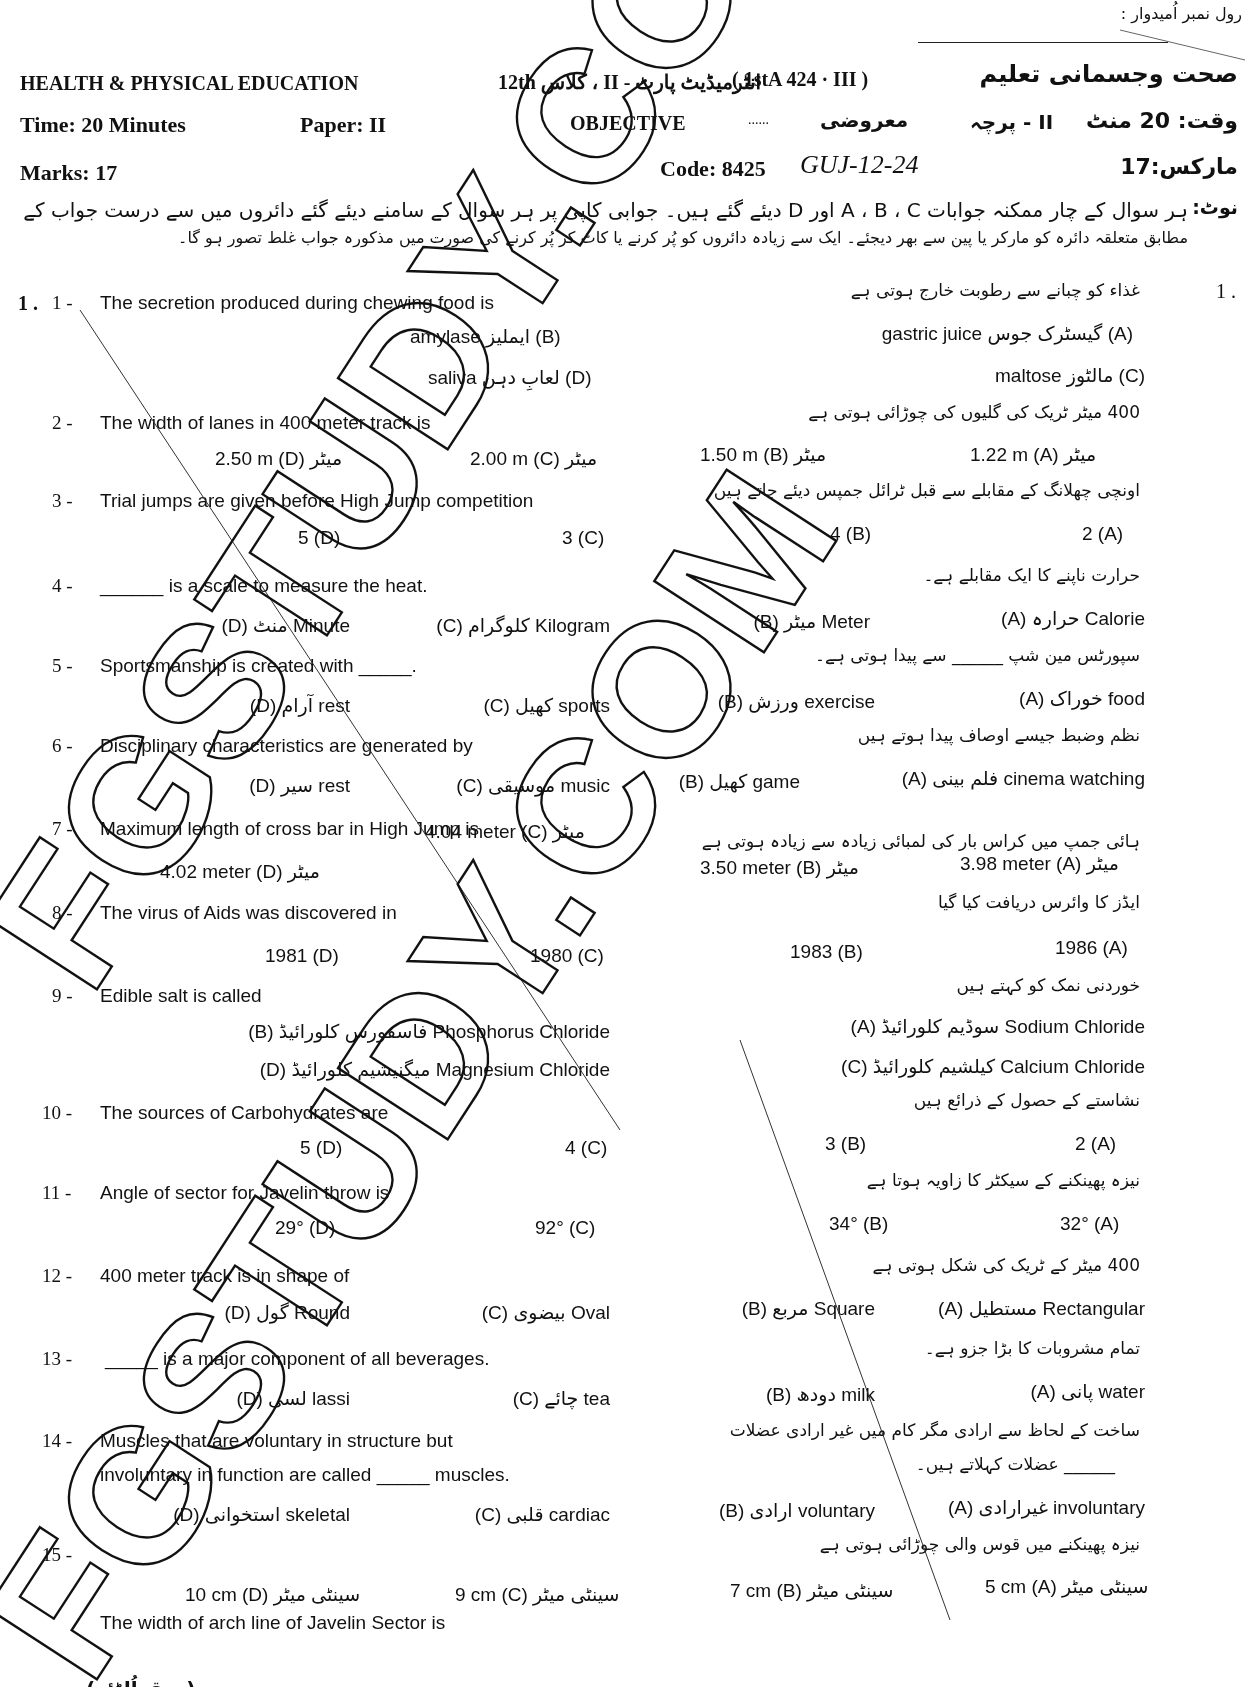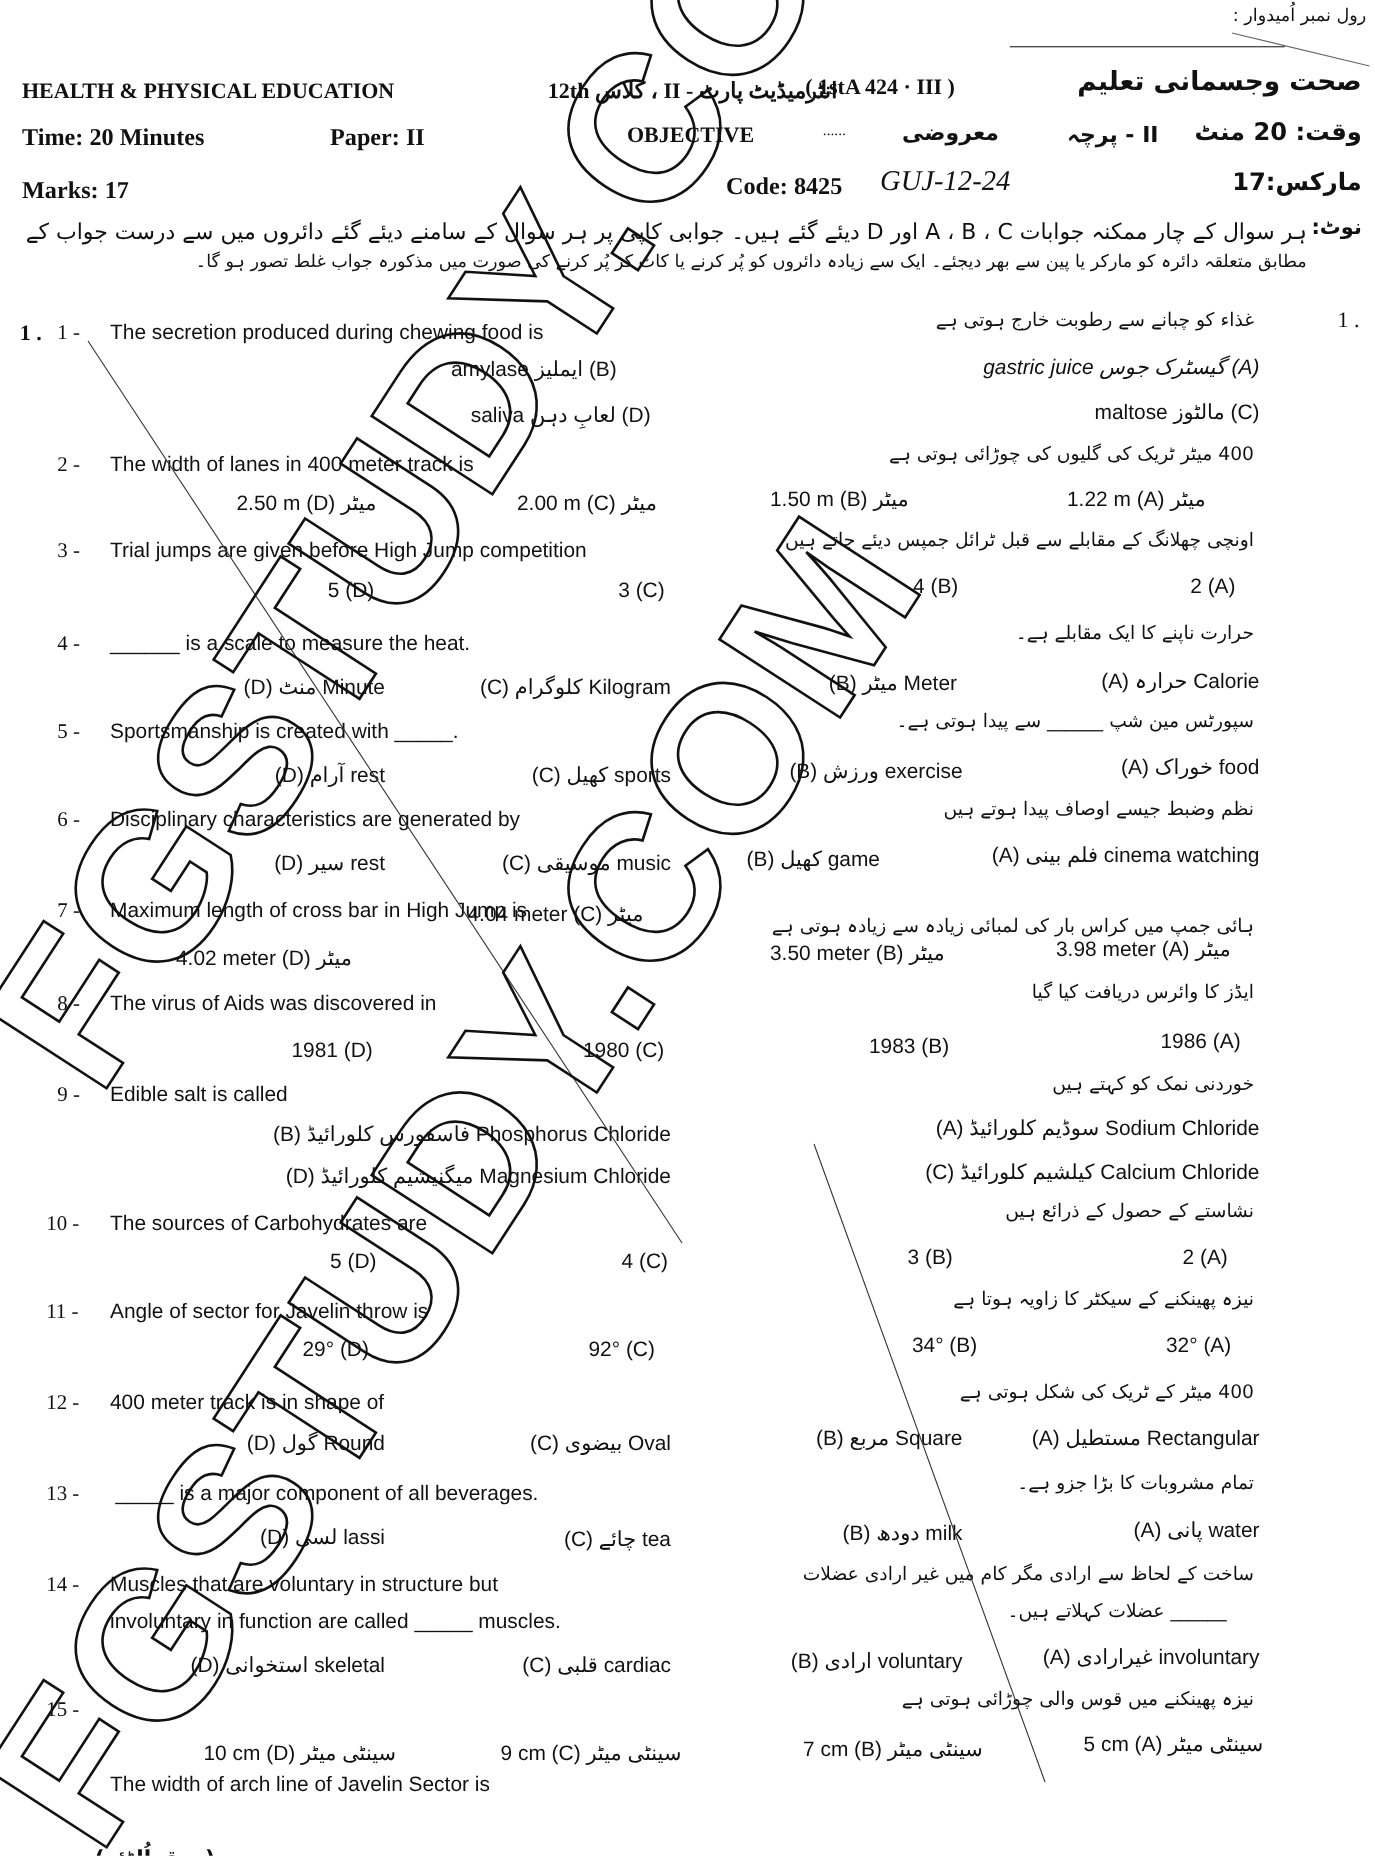--- a/index.html
+++ b/index.html
@@ -46,21 +46,21 @@
 <div class="abs urdu" style="right:62px;top:198px;font-size:20px;">ہر سوال کے چار ممکنہ جوابات A ، B ، C اور D دیئے گئے ہیں۔ جوابی کاپی پر ہر سوال کے سامنے دیئے گئے دائروں میں سے درست جواب کے</div>
 <div class="abs urdu" style="right:62px;top:228px;font-size:16px;">مطابق متعلقہ دائرہ کو مارکر یا پین سے بھر دیجئے۔ ایک سے زیادہ دائروں کو پُر کرنے یا کاٹ کر پُر کرنے کی صورت میں مذکورہ جواب غلط تصور ہو گا۔</div>
 
 <div class="abs serif" style="left:18px;top:292px;font-size:20px;font-weight:bold;">1 .</div>
 <div class="abs serif" style="right:14px;top:280px;font-size:20px;">1 .</div>
 
 <div>
   <div class="abs serif q" style="left:52px;top:292px;">1 -</div>
   <div class="abs sans q" style="left:100px;top:292px;">The secretion produced during chewing food is</div>
   <div class="abs urdu uq" style="right:110px;top:280px;">غذاء کو چبانے سے رطوبت خارج ہوتی ہے</div>
-  <div class="abs sans opt" style="right:105px;top:322px;direction:rtl;font-style:italic;">(A) گیسٹرک جوس   gastric juice</div>
+  <div class="abs sans opt" style="right:117px;top:322px;direction:rtl;">(A) گیسٹرک جوس   gastric juice</div>
   <div class="abs sans opt" style="left:410px;top:325px;">amylase   ایملیز (B)</div>
   <div class="abs sans opt" style="right:105px;top:364px;direction:rtl;">(C) مالٹوز   maltose</div>
   <div class="abs sans opt" style="left:428px;top:366px;">saliva   لعابِ دہن (D)</div>
 </div>
 
 <div>
   <div class="abs serif q" style="left:52px;top:412px;">2 -</div>
   <div class="abs sans q" style="left:100px;top:412px;">The width of lanes in 400 meter track is</div>
   <div class="abs urdu uq" style="right:110px;top:402px;">400 میٹر ٹریک کی گلیوں کی چوڑائی ہوتی ہے</div>
   <div class="abs sans opt" style="left:970px;top:443px;">1.22 m (A) میٹر</div>

